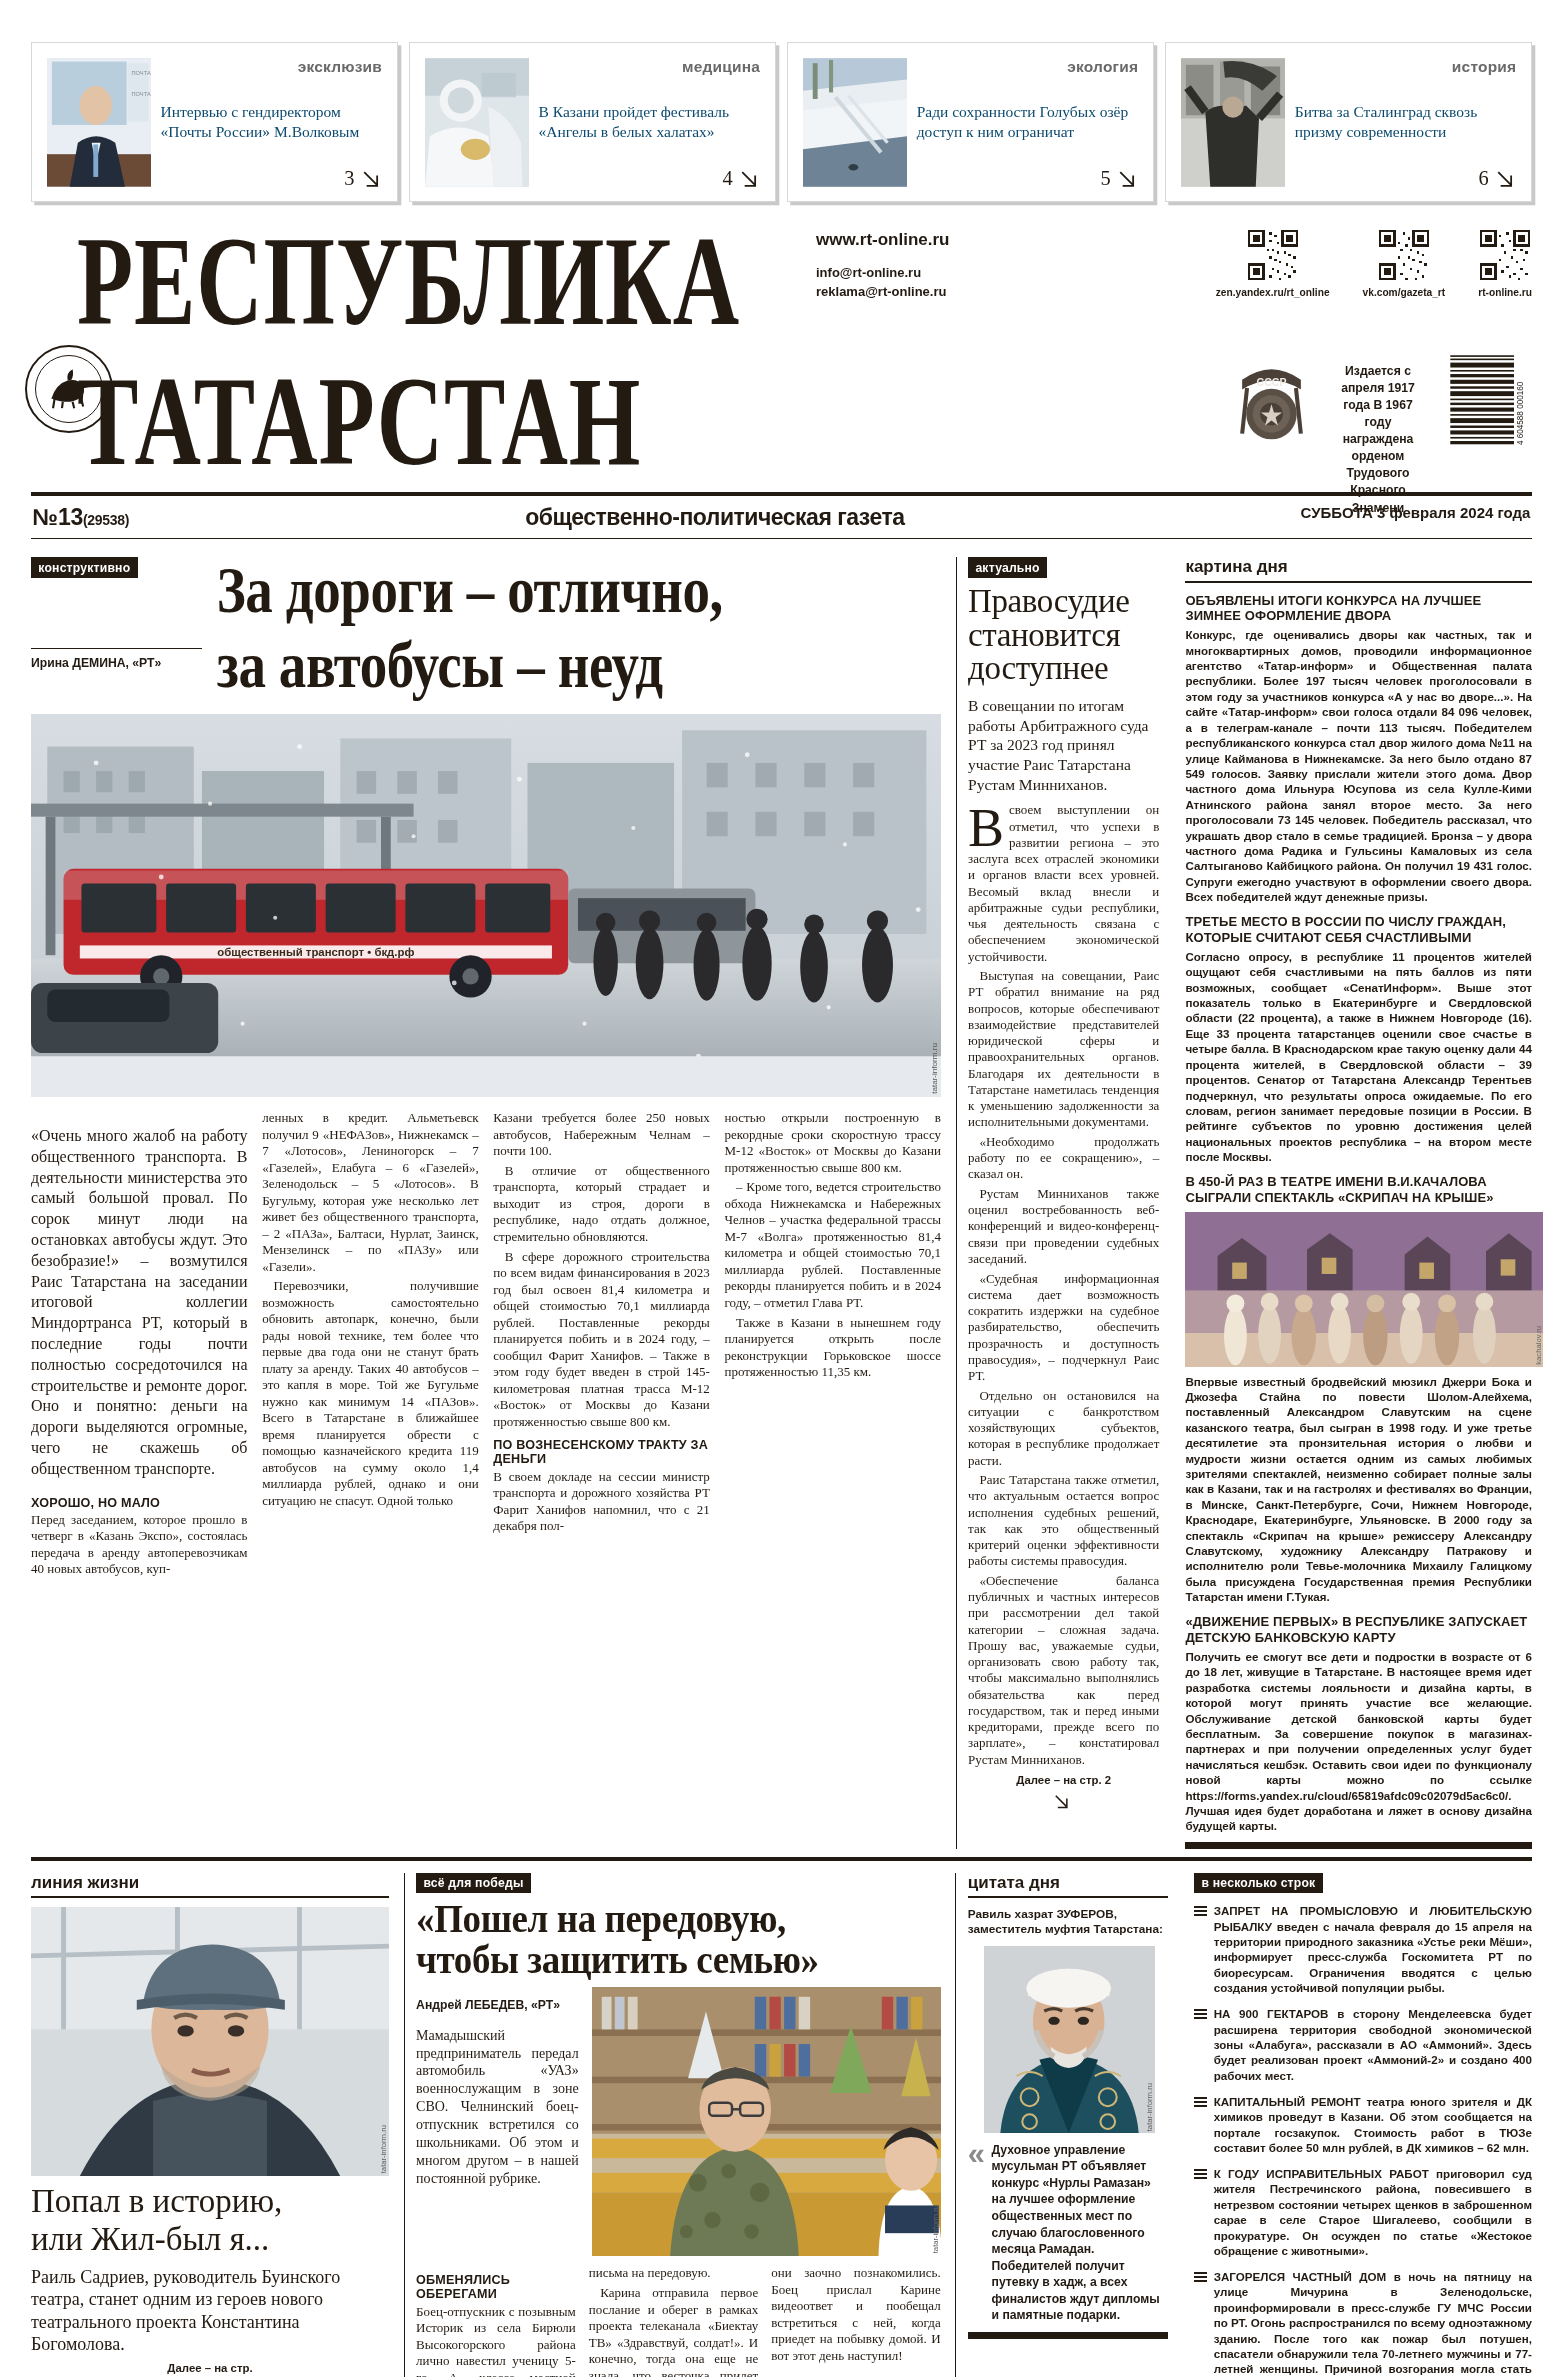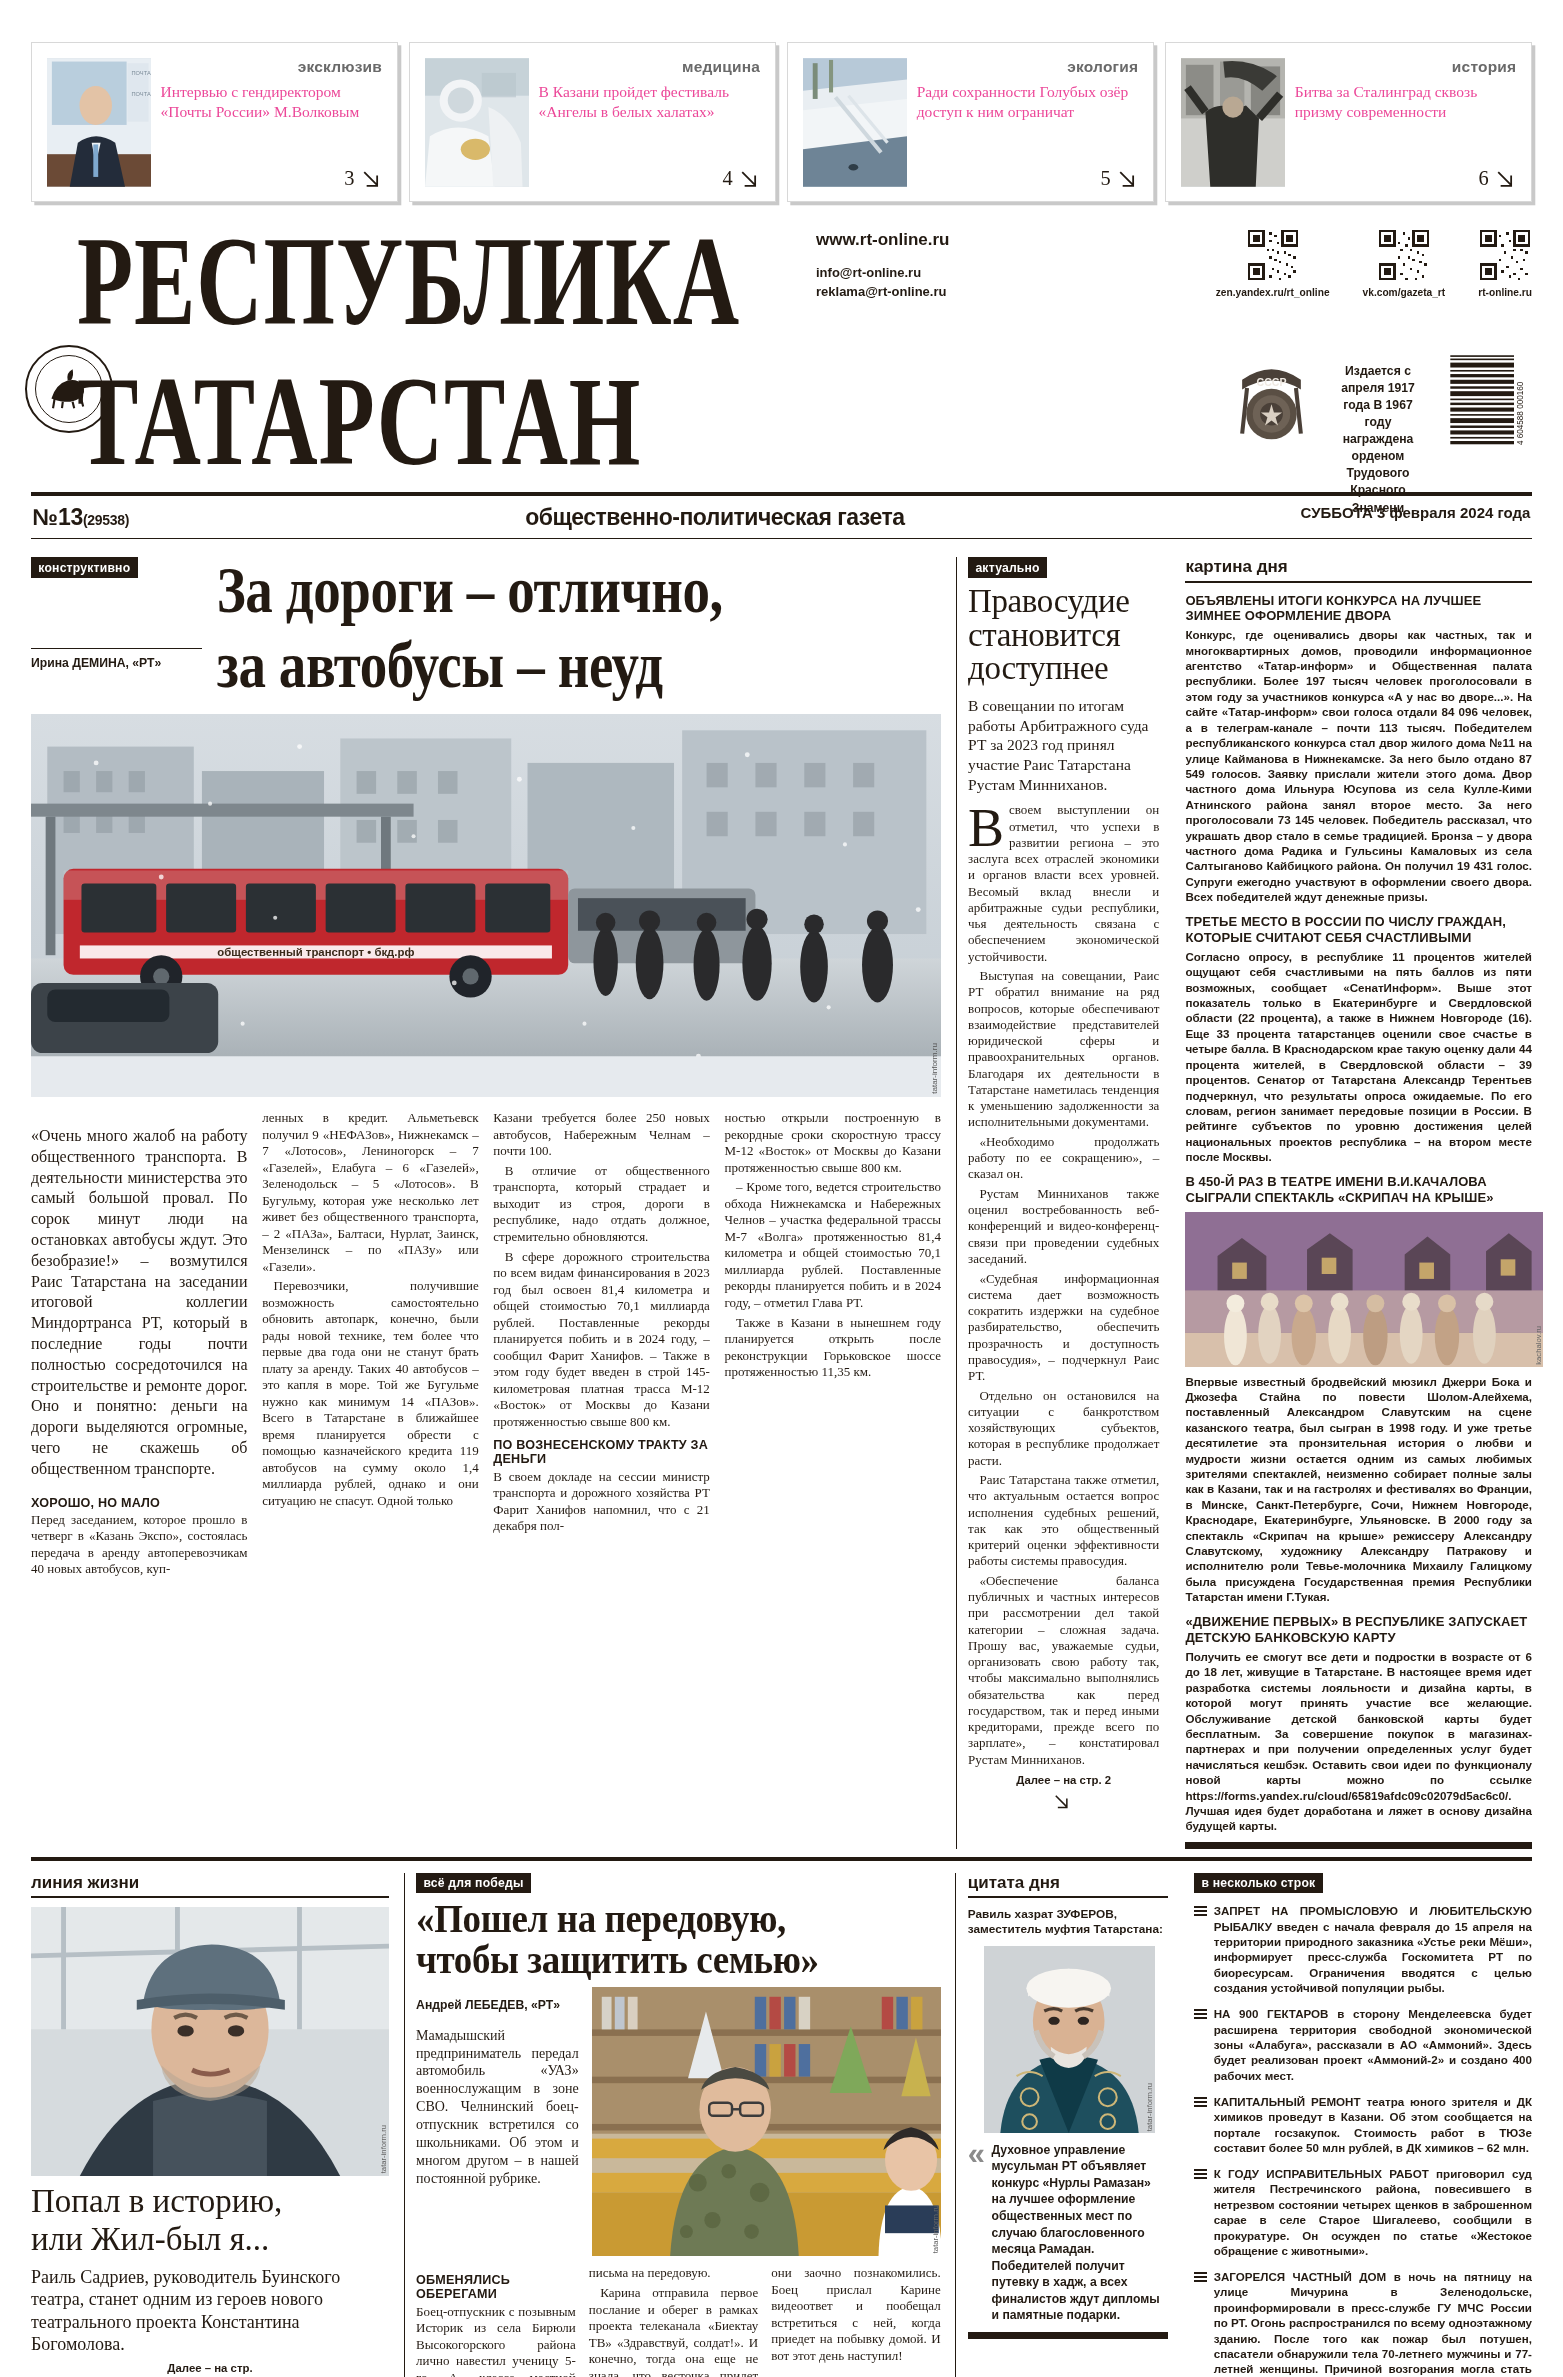--- a/index.html
+++ b/index.html
@@ -24,21 +24,21 @@
     position:relative;
   }
   .teaser-photo { width:104px; flex:0 0 104px; height:129px; overflow:hidden; background:#dfe4e8; }
   .teaser-body { flex:1; display:flex; flex-direction:column; }
   .teaser-kicker {
     font-size:15.5px; font-weight:700; text-align:right; color:#6a6a6a;
     letter-spacing:0.2px; margin-bottom:6.5px; font-family:"Liberation Sans", sans-serif;
   }
   .teaser-title {
     font-family:"Liberation Serif", serif; font-size:15.5px; line-height:1.28;
-    color:#ec4899; flex:1;
+    color:#0c4a6e; flex:1;margin-top:20px;
   }
   .teaser-foot { display:flex; align-items:flex-end; justify-content:flex-end; gap:6.5px; }
   .teaser-page { font-family:"Liberation Serif", serif; font-size:20.4px; }
   .arrow-dl { width:21px; height:21px; position:relative; display:inline-block; }
   .arrow-dl svg { display:block; }
 
   
   .masthead { position:relative; margin-top:21px; height:269px; }
   .brand { position:absolute; left:46px; top:0; }
   .brand-line {

